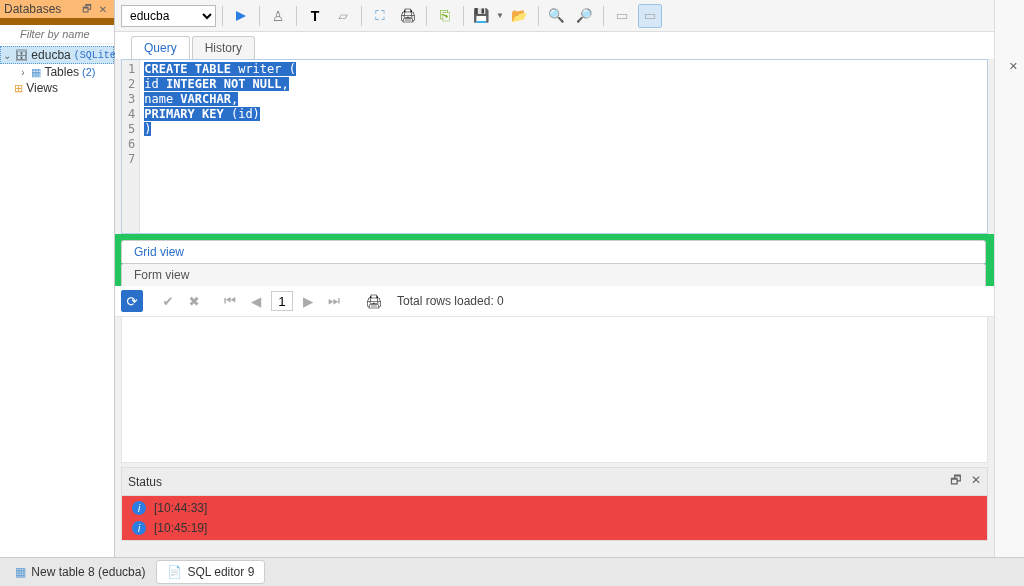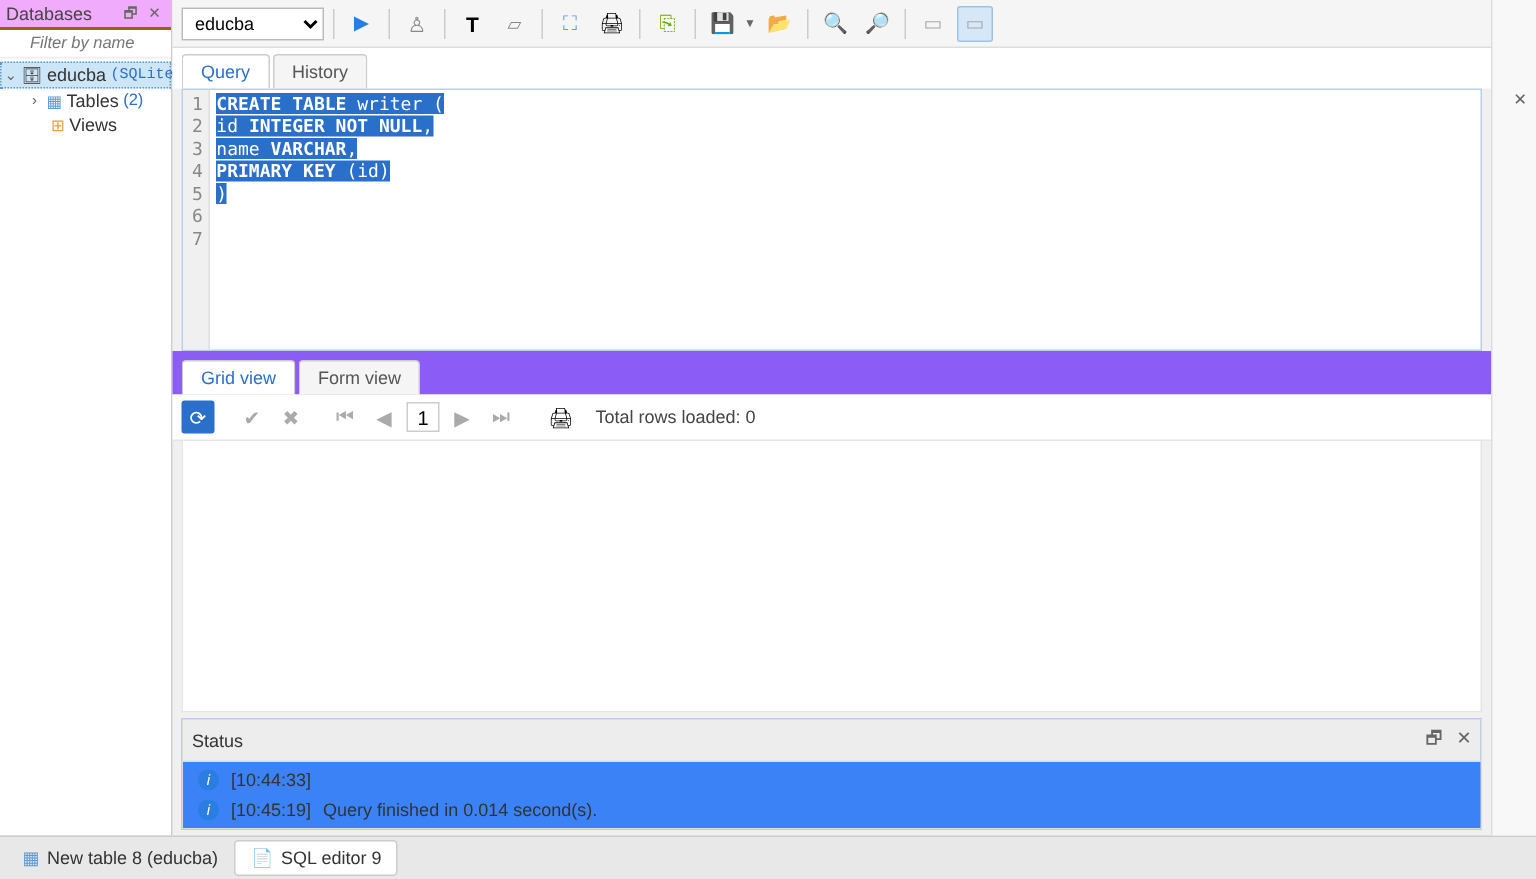--- a/index.html
+++ b/index.html
@@ -1,21 +1,21 @@
 <!DOCTYPE html>
 <html><head>
 <meta charset="utf-8">
 <style>
 * { box-sizing: border-box; margin: 0; padding: 0; }
 body { font-family: "Segoe UI", Tahoma, sans-serif; font-size: 12px; color: #333; background: #f0f0f0; width: 1024px; height: 586px; overflow: hidden; position: relative; }
 .app { display: flex; flex-direction: column; height: 100%; }
 .main-row { display: flex; flex: 1; min-height: 0; }
 
 .left-panel { width: 115px; background: #fff; border-right: 1px solid #ccc; display: flex; flex-direction: column; }
-.lp-header { display: flex; align-items: center; justify-content: space-between; padding: 2px 4px; border-bottom: 2px solid #a16207; background: #f0abfc; }
+.lp-header { display: flex; align-items: center; justify-content: space-between; padding: 2px 4px; border-bottom: 7px solid #a16207; background: #fdba74; }
 .lp-title { font-size: 12px; color: #444; }
 .lp-header-btns { display: flex; gap: 2px; }
 .lp-header-btns span { width: 14px; height: 14px; display: inline-flex; align-items: center; justify-content: center; color: #666; cursor: pointer; font-size: 10px; }
 .lp-filter { width: 100%; border: none; border-bottom: 1px solid #eee; padding: 3px 20px; font-size: 11px; color: #999; font-style: italic; outline: none; }
 .tree { padding: 2px 0; font-size: 12px; }
 .tree-row { display: flex; align-items: center; padding: 1px 2px; gap: 3px; white-space: nowrap; }
 .tree-row.active { background: #cde6f7; border: 1px dotted #5a9bd4; }
 .exp { width: 10px; text-align: center; color: #666; font-size: 10px; }
 .db-icon::before { content: "🗄"; font-size: 11px; }
 .tbl-icon::before { content: "▦"; font-size: 11px; color: #5a9bd4; }
@@ -24,41 +24,41 @@
 .db-type { color: #2a6fc9; font-size: 10px; font-family: Liberation Mono, monospace; }
 
 .right-area { flex: 1; display: flex; flex-direction: column; min-width: 0; }
 .toolbar { display: flex; align-items: center; gap: 4px; padding: 3px 6px; background: #f5f5f5; border-bottom: 1px solid #ddd; height: 32px; }
 .combo { width: 95px; height: 22px; border: 1px solid #bbb; background: #fff; font-size: 12px; padding: 0 4px; }
 .tb-btn { width: 24px; height: 24px; border: 1px solid transparent; background: transparent; display: inline-flex; align-items: center; justify-content: center; cursor: pointer; border-radius: 2px; }
 .tb-btn.active { border-color: #9cc2e5; background: #d6e8f8; }
 .tb-sep { width: 1px; height: 20px; background: #ccc; margin: 0 2px; }
 .arrow-down { font-size: 8px; color: #666; margin-left: -2px; }
 
-.sql-tabs { display: flex; padding: 4px 6px 0 6px; background: #fff; }
+.sql-tabs { display: flex; padding: 4px 6px 0 16px; background: #fff; }
 .sql-tab { padding: 4px 12px; font-size: 12px; border: 1px solid #ccc; border-bottom: none; background: #f5f5f5; cursor: pointer; border-radius: 3px 3px 0 0; margin-right: 2px; color: #555; }
 .sql-tab.active { background: #fff; font-weight: normal; color: #2a6fc9; }
 
 .editor-wrap { border: 1px solid #b8cfe5; margin: 0 6px; background: #fff; height: 175px; display: flex; font-family: Consolas, monospace; font-size: 12px; }
 .gutter { background: #f0f0f0; color: #888; padding: 2px 4px 2px 6px; text-align: right; user-select: none; border-right: 1px solid #e0e0e0; }
 .gutter div { line-height: 15px; }
 .code { padding: 2px 4px; line-height: 15px; }
 .sel { background: #2a6fc9; color: #fff; }
 .kw { color: #fff; font-weight: bold; }
 .paren { color: #fff; }
 
-.res-tabs { display: flex; padding: 6px 6px 0 6px; background: #8b5cf6; }
+.res-tabs { display: flex; padding: 6px 6px 0 6px; background: #22c55e; flex-direction: column; }
 .res-toolbar { display: flex; align-items: center; gap: 4px; padding: 4px 6px; background: #fff; border-bottom: 1px solid #e5e5e5; }
 .res-toolbar .tb-btn { width: 22px; height: 22px; }
 .res-toolbar .refresh { background: #2a6fc9; border-color: #2a6fc9; color: #fff; }
 .res-toolbar .page-num { width: 22px; height: 20px; border: 1px solid #ccc; text-align: center; }
 .rows-text { font-size: 12px; color: #444; margin-left: 8px; }
 .res-body { flex: 1; background: #fff; border: 1px solid #e5e5e5; border-top: none; margin: 0 6px; }
 
-.status-wrap { margin: 4px 6px 4px 6px; border: 1px solid #ddd; background: #3b82f6; }
+.status-wrap { margin: 4px 6px 16px 6px; border: 1px solid #ddd; background: #ef4444; }
 .status-head { display: flex; justify-content: space-between; align-items: center; padding: 3px 6px; background: #ededed; border-bottom: 1px solid #ddd; }
 .status-rows { padding: 2px 0; }
 .status-row { display: flex; align-items: center; gap: 8px; padding: 3px 10px; font-size: 12px; }
 .info-icon { width: 14px; height: 14px; border-radius: 50%; background: #2a7de1; color: #fff; display: inline-flex; align-items: center; justify-content: center; font-size: 10px; font-style: italic; }
 
 .bottom-tabs { display: flex; background: #e8e8e8; border-top: 1px solid #ccc; padding: 2px 4px; }
 .bottom-tab { display: flex; align-items: center; gap: 5px; padding: 4px 10px; border: 1px solid transparent; border-radius: 3px; cursor: pointer; font-size: 12px; }
 .bottom-tab.active { background: #fff; border-color: #ccc; }
 .right-stub { width: 30px; background: #f8f8f8; border-left: 1px solid #ddd; position: relative; }
 .right-stub .x { position: absolute; top: 60px; right: 6px; color: #666; font-size: 11px; }
@@ -84,21 +84,21 @@
           <span class="db-icon"></span>
           <span>educba</span>
           <span class="db-type">(SQLite</span>
         </div>
         <div class="tree-row" style="padding-left:18px">
           <span class="exp">›</span>
           <span class="tbl-icon"></span>
           <span>Tables</span>
           <span class="count">(2)</span>
         </div>
-        <div class="tree-row" style="padding-left:34px">
+        <div class="tree-row" style="padding-left:14px">
           <span class="view-icon"></span>
           <span>Views</span>
         </div>
       </div>
     </div>
 
     <div class="right-area">
       <div class="toolbar">
         <select class="combo"><option>educba</option></select>
         <span class="tb-sep"></span>
@@ -224,21 +224,20 @@
           </div>
         </div>
         <div class="status-rows">
           <div class="status-row">
             <span class="info-icon">i</span>
             <span>[10:44:33]</span>
           </div>
           <div class="status-row">
             <span class="info-icon">i</span>
             <span>[10:45:19]</span>
-            <span>Query finished in 0.014 second(s).</span>
           </div>
         </div>
       </div>
     </div>
 
     <div class="right-stub">
       <span class="x">✕</span>
     </div>
   </div>
 

